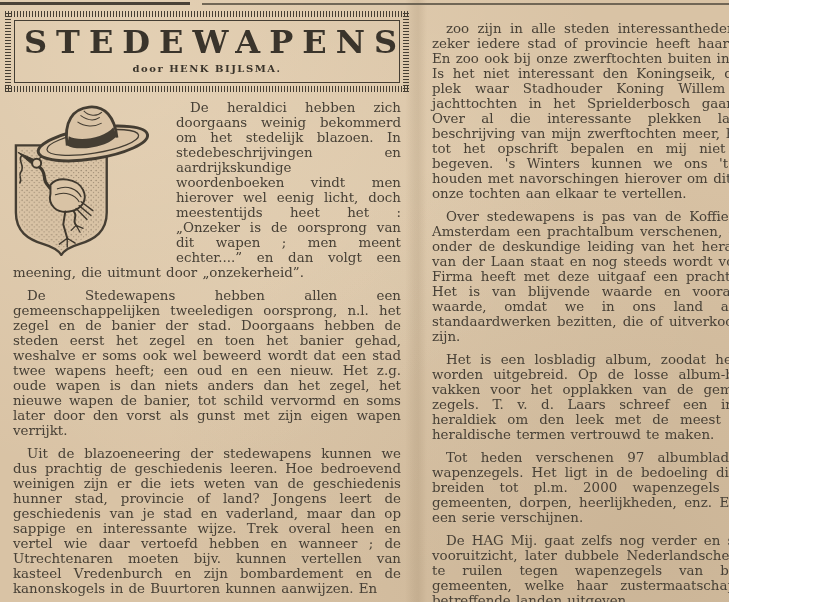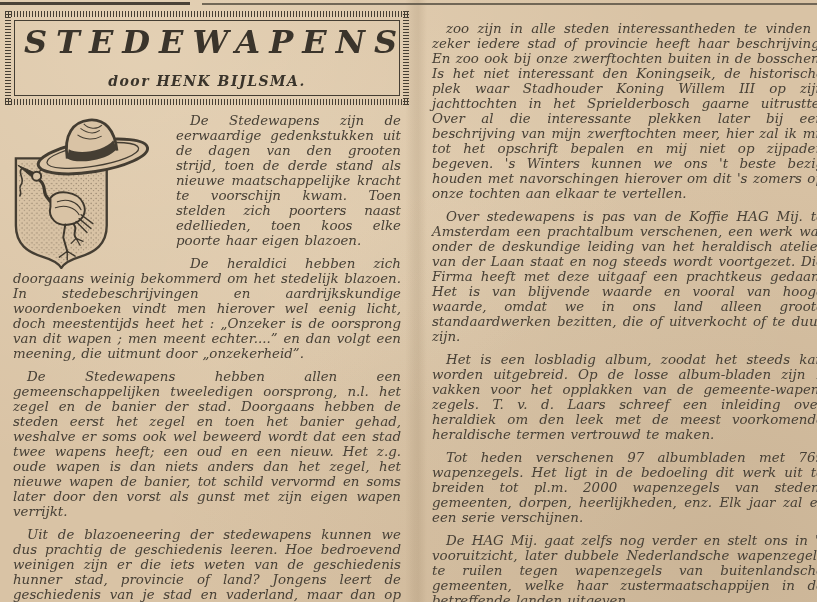--- a/index.html
+++ b/index.html
@@ -1,27 +1,26 @@
 <!DOCTYPE html>
 <html lang="nl"><head>
 <meta charset="utf-8">
 <style>
   html,body{margin:0;padding:0;}
   .page{
     position:relative;
-    width:817px;height:602px;
+    width:729px;height:602px;
     background-color:#d9c3a5;
     background-image:
       radial-gradient(ellipse at 18% 8%, rgba(255,242,218,.28), transparent 55%),
       radial-gradient(ellipse at 88% 92%, rgba(116,92,62,.14), transparent 55%),
       radial-gradient(ellipse at 50% 50%, rgba(255,245,225,.10), transparent 70%);
     overflow:hidden;
     font-family:"DejaVu Serif", serif;
     color:#474036;
-    font-style:italic;
   }
   .gutter-shadow{
     position:absolute;left:405px;top:0;width:22px;height:602px;
     background:linear-gradient(90deg, transparent, rgba(110,88,58,.10) 40%, rgba(110,88,58,.13) 60%, transparent);
   }
   .rule-left{position:absolute;left:0;top:2px;width:190px;height:3px;background:#4a4237;}
   .rule-right{position:absolute;left:202px;top:3px;width:635px;height:2px;background:#5e5648;opacity:.85;}
 
   .left-col{position:absolute;left:5px;top:11px;width:404px;}
   .right-col{position:absolute;left:424px;top:13px;width:408px;}
@@ -50,25 +49,24 @@
     font-weight:700;
     font-size:32px;
     line-height:38px;
     letter-spacing:9px;
     text-indent:9px;
     color:#3a342b;
     white-space:nowrap;
   }
   .byline{
     font-weight:700;
-    font-size:14px;
+    font-size:10px;
     line-height:15px;
     letter-spacing:1.5px;
     color:#3a342b;
-    margin-top:13px;
   }
 
   .article{
     text-align:justify;
     font-size:13.4px;
     line-height:15px;
     word-spacing:1px;
     hyphens:auto;
   }
   .article p{margin:8px;text-indent:14px;}
@@ -127,21 +125,20 @@
 
           <g transform="rotate(-9 88 44)">
             <ellipse cx="88" cy="44" rx="56" ry="15.5" fill="#d9c3a5" stroke="#443d32" stroke-width="3"></ellipse>
             <ellipse cx="88" cy="43" rx="47" ry="11" fill="none" stroke="#443d32" stroke-width="1.3"></ellipse>
             <path d="M62,42 C62,17 74,6 90,7 C106,8 114,21 113,42" fill="#d9c3a5" stroke="#443d32" stroke-width="2.8"></path>
             <path d="M62,42 C71,50 104,50 113,40 L111,31 C100,41 74,40 65,33 Z" fill="#453e33"></path>
             <path d="M80,14 C86,20 93,22 99,19 M84,10 C88,16 96,18 102,14 M76,20 C82,26 92,28 100,25" fill="none" stroke="#443d32" stroke-width="1"></path>
           </g>
         </svg>
       </div>
-      <p>De Stedewapens zijn de eerwaardige gedenkstukken uit de dagen van den grooten strijd, toen de derde stand als nieuwe maatschappelijke kracht te voorschijn kwam. Toen stelden zich poorters naast edellieden, toen koos elke poorte haar eigen blazoen.</p>
       <p>De heraldici hebben zich doorgaans weinig bekommerd om het stedelijk blazoen. In stedebeschrijvingen en aardrijkskundige woordenboeken vindt men hierover wel eenig licht, doch meestentijds heet het : „Onzeker is de oorsprong van dit wapen ; men meent echter....” en dan volgt een meening, die uitmunt door „onzekerheid”.</p>
       <p>De Stedewapens hebben allen een gemeenschappelijken tweeledigen oorsprong, n.l. het zegel en de banier der stad. Doorgaans hebben de steden eerst het zegel en toen het banier gehad, weshalve er soms ook wel beweerd wordt dat een stad twee wapens heeft; een oud en een nieuw. Het z.g. oude wapen is dan niets anders dan het zegel, het nieuwe wapen de banier, tot schild vervormd en soms later door den vorst als gunst met zijn eigen wapen verrijkt.</p>
       <p>Uit de blazoeneering der stedewapens kunnen we dus prachtig de geschiedenis leeren. Hoe bedroevend weinigen zijn er die iets weten van de geschiedenis hunner stad, provincie of land? Jongens leert de geschiedenis van je stad en vaderland, maar dan op sappige en interessante wijze. Trek overal heen en vertel wie daar vertoefd hebben en wanneer ; de Utrechtenaren moeten bijv. kunnen vertellen van kasteel Vredenburch en zijn bombardement en de kanonskogels in de Buurtoren kunnen aanwijzen. En</p>
     </div>
   </div>
 
   <div class="right-col article">
     <p>zoo zijn in alle steden interessantheden te vinden ; zeker iedere stad of provincie heeft haar beschrijving. En zoo ook bij onze zwerftochten buiten in de bosschen. Is het niet interessant den Koningseik, de historische plek waar Stadhouder Koning Willem III op zijn jachttochten in het Sprielderbosch gaarne uitrustte. Over al die interessante plekken later bij een beschrijving van mijn zwerftochten meer, hier zal ik mij tot het opschrift bepalen en mij niet op zijpaden begeven. 's Winters kunnen we ons 't beste bezig houden met navorschingen hierover om dit 's zomers op onze tochten aan elkaar te vertellen.</p>
     <p>Over stedewapens is pas van de Koffie HAG Mij. te Amsterdam een prachtalbum verschenen, een werk wat onder de deskundige leiding van het heraldisch atelier van der Laan staat en nog steeds wordt voortgezet. Die Firma heeft met deze uitgaaf een prachtkeus gedaan. Het is van blijvende waarde en vooral van hooge waarde, omdat we in ons land alleen groote standaardwerken bezitten, die of uitverkocht of te duur zijn.</p>
     <p>Het is een losbladig album, zoodat het steeds kan worden uitgebreid. Op de losse album-bladen zijn 1 vakken voor het opplakken van de gemeente-wapen-zegels. T. v. d. Laars schreef een inleiding over heraldiek om den leek met de meest voorkomende heraldische termen vertrouwd te maken.</p>

